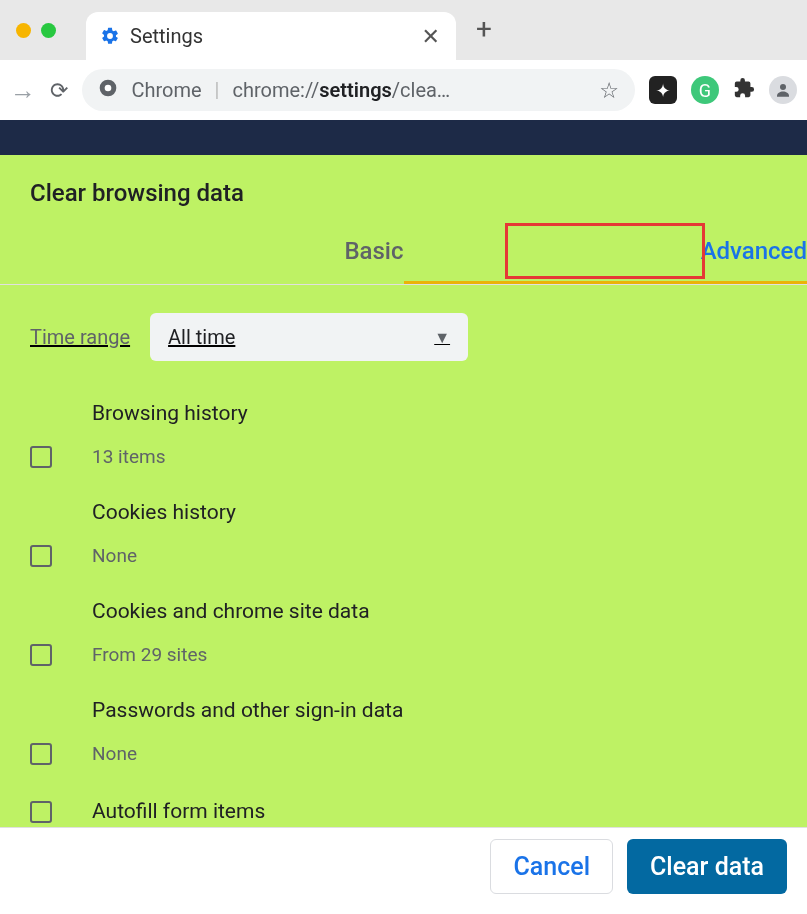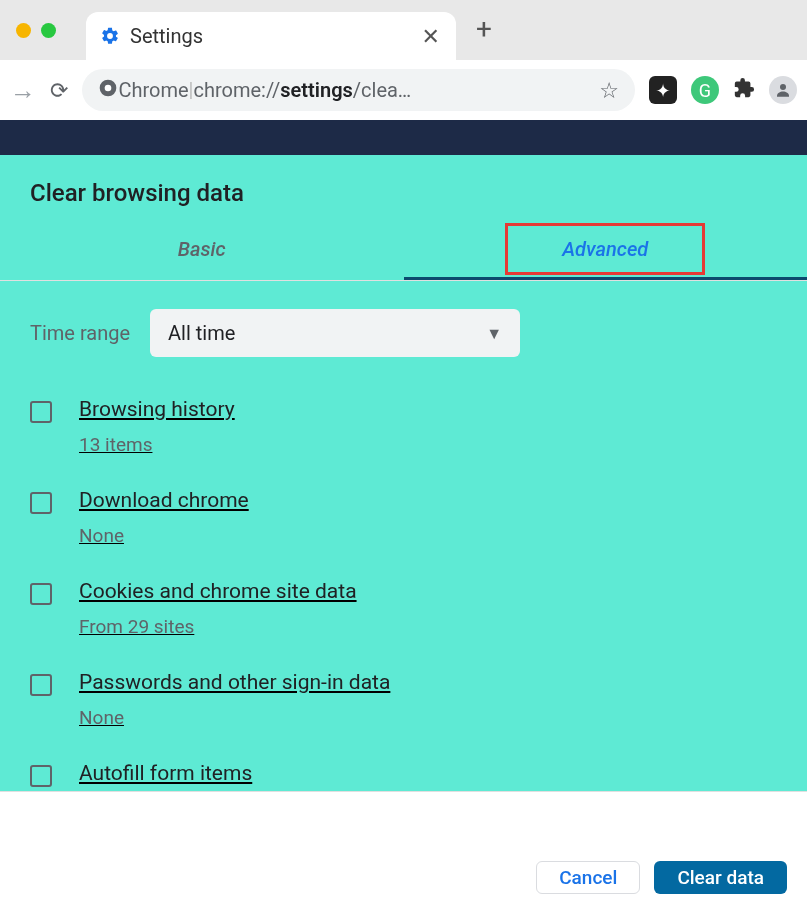--- a/index.html
+++ b/index.html
@@ -55,121 +55,120 @@
   .nav-btn { color: #9aa0a6; font-size: 26px; cursor:pointer; }
   .reload-btn { color: #5f6368; font-size: 22px; cursor:pointer; }
   .omnibox {
     flex: 1;
     background: #f1f3f4;
     border-radius: 24px;
     height: 42px;
     display: flex;
     align-items: center;
     padding: 0 16px;
-    gap: 0;
+    gap: 13px;
     font-size: 20px;
     color: #5f6368;
     min-width: 0;
   }
   .omnibox .chrome-label { color: #5f6368; }
   .omnibox .divider { color: #bbb; }
   .omnibox .url-path { color: #5f6368; white-space: nowrap; overflow: hidden; text-overflow: ellipsis; flex:1; min-width:0;}
   .omnibox .url-path b { color: #202124; font-weight: 600;}
   .star-icon { color: #5f6368; font-size: 22px; cursor:pointer;}
   .ext-icon { width: 28px; height: 28px; border-radius: 6px; display:flex; align-items:center; justify-content:center; font-size:18px;}
   .ext-dark { background:#222; color:#fff;}
   .ext-green { background:#3ec87a; color:#fff; border-radius:50%;}
   .puzzle-icon { color:#333; font-size:22px; cursor:pointer;}
   .avatar { width:28px; height:28px; border-radius:50%; background:#dadce0; display:flex; align-items:center; justify-content:center; cursor:pointer;}
   
   .blue-bar { background:#1d2a47; height:35px; }
   
   .dialog {
-    background:#5eead4;
+    background:#bef264;
     padding: 24px 30px 0 30px;
   }
   .dialog-title { font-size: 24px; color:#202124; font-weight:500; margin-bottom:12px;}
   .tabs-row {
     display:flex;
     border-bottom: 1px solid #e0e0e0;
     margin: 12px -30px 0 -30px;
   }
   .dlg-tab {
     flex:1;
-    text-align:center;
+    text-align:right;
     padding: 18px 0 16px 0;
-    font-size:20px;
+    font-size:24px;
     color:#5f6368;
     font-weight:500;
     cursor:pointer;
     position:relative;
-    font-style:italic;
-  }
-  .dlg-tab.active { color:#1a73e8; border-bottom:3px solid #0c4a6e; }
+  }
+  .dlg-tab.active { color:#1a73e8; border-bottom:3px solid #eab308; }
   .red-highlight {
     position:absolute;
     border:3px solid #e53935;
     top:4px; bottom:2px; left:50%; transform:translateX(-50%);
     width:200px;
     pointer-events:none;
   }
   .time-row {
     display:flex;
     align-items:center;
     gap:20px;
     margin:28px 0 10px 0;
+    text-decoration:underline;
   }
   .time-label { color:#5f6368; font-size:20px;}
   .time-select {
     background:#f1f3f4;
     border:none;
     border-radius:6px;
     padding: 12px 18px;
     font-size:20px;
     color:#202124;
-    width:370px;
+    width:318px;
     display:flex;
     justify-content:space-between;
     align-items:center;
     cursor:pointer;
   }
   .caret-down { color:#5f6368; font-size:16px;}
   .options {
     margin-top: 24px;
   }
   .opt-row {
     display:flex;
-    align-items:flex-start;
-    gap: 27px;
+    align-items:flex-end;
+    gap: 40px;
     padding: 16px 0;
-    text-decoration: underline;
   }
   .checkbox {
     width:22px; height:22px;
     border: 2.5px solid #5f6368;
     border-radius:3px;
     margin-top:4px;
     flex-shrink:0;
     cursor:pointer;
   }
   .opt-texts .opt-title { font-size:21px; color:#202124; }
-  .opt-texts .opt-sub { font-size:19px; color:#5f6368; margin-top:12px;}
+  .opt-texts .opt-sub { font-size:19px; color:#5f6368; margin-top:20px;}
   .divider-line { border-top:1px solid #e0e0e0; margin: 0 -30px; }
   
   .footer {
     position:absolute;
     bottom: 20px;
     right: 20px;
     display:flex;
     gap: 14px;
   }
   .btn {
-    font-size:19px;
+    font-size:25px;
     font-weight:500;
-    padding: 4px 22px;
+    padding: 12px 22px;
     border-radius:6px;
     cursor:pointer;
     border:1px solid transparent;
   }
   .btn-cancel { background:#fff; color:#1a73e8; border:1px solid #dadce0; }
   .btn-primary { background:#0369a1; color:#fff; }
 </style>
 </head>
 <body>
 
@@ -247,21 +246,21 @@
     <div class="opt-row">
       <div class="checkbox"></div>
       <div class="opt-texts">
         <div class="opt-title">Browsing history</div>
         <div class="opt-sub">13 items</div>
       </div>
     </div>
     <div class="opt-row">
       <div class="checkbox"></div>
       <div class="opt-texts">
-        <div class="opt-title">Download chrome</div>
+        <div class="opt-title">Cookies history</div>
         <div class="opt-sub">None</div>
       </div>
     </div>
     <div class="opt-row">
       <div class="checkbox"></div>
       <div class="opt-texts">
         <div class="opt-title">Cookies and chrome site data</div>
         <div class="opt-sub">From 29 sites</div>
       </div>
     </div>

